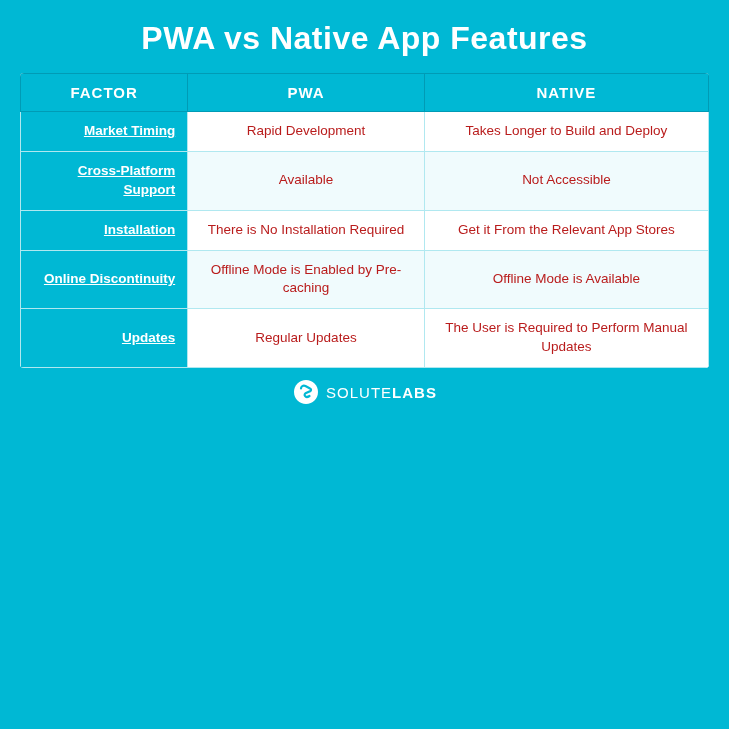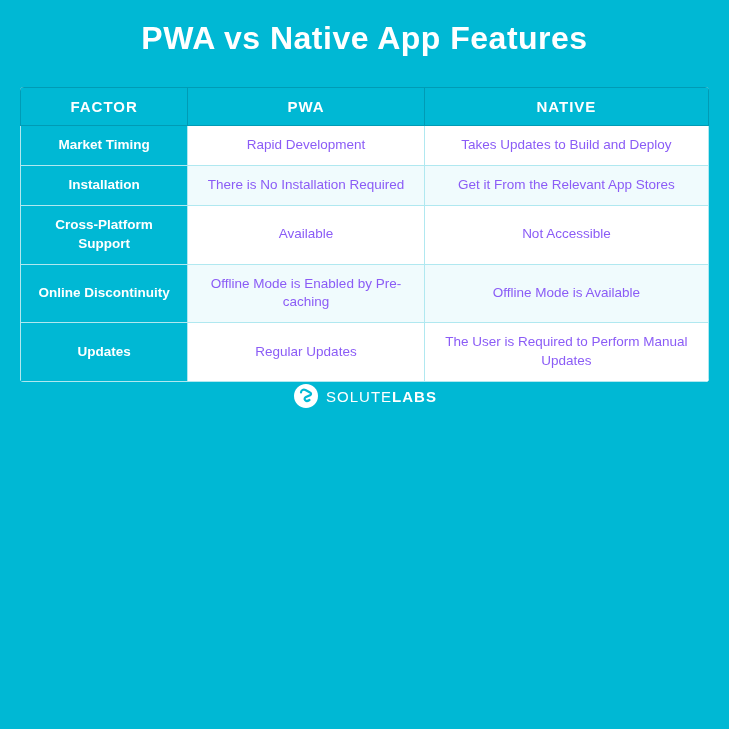--- a/index.html
+++ b/index.html
@@ -11,21 +11,21 @@
       display: flex;
       flex-direction: column;
       align-items: center;
       padding: 20px 20px 16px 20px;
     }
     h1 {
       color: #fff;
       font-size: 32px;
       font-weight: 700;
       text-align: center;
-      margin-bottom: 30px;
+      margin-bottom: 16px;
       letter-spacing: 0.5px;
     }
     table {
       width: 100%;
       border-collapse: collapse;
       background: white;
       border-radius: 4px;
       overflow: hidden;
     }
     thead tr th {
@@ -38,41 +38,42 @@
       border: 1.5px solid #009bb5;
       letter-spacing: 1px;
       text-transform: uppercase;
     }
     tbody tr td {
       border: 1.5px solid #b0e8f0;
       padding: 10px 12px;
       font-size: 13.5px;
       text-align: center;
       vertical-align: middle;
-      color: #8b5cf6;
+      color: #b91c1c;
       line-height: 1.4;
     }
     tbody tr td:first-child {
       background-color: #00b8d4;
       color: #fff;
       font-weight: 700;
       font-size: 13.5px;
-      text-align: center;
+      text-align: right;
+      text-decoration: underline;
     }
     tbody tr:nth-child(even) td:not(:first-child) {
       background-color: #f0fbfd;
     }
     tbody tr:nth-child(odd) td:not(:first-child) {
       background-color: #ffffff;
     }
     .footer {
       display: flex;
       align-items: center;
       justify-content: center;
-      margin-top: 0;
+      margin-top: 10px;
       gap: 8px;
     }
     .footer-logo {
       display: flex;
       align-items: center;
       gap: 6px;
     }
     .logo-icon {
       width: 28px;
       height: 28px;
@@ -97,31 +98,31 @@
     <tr>
       <th>FACTOR</th>
       <th>PWA</th>
       <th>NATIVE</th>
     </tr>
   </thead>
   <tbody id="table-body">
   <tr>
         <td>Market Timing</td>
         <td>Rapid Development</td>
-        <td>Takes Updates to Build and Deploy</td>
+        <td>Takes Longer to Build and Deploy</td>
+      </tr>
+      <tr>
+        <td>Cross-Platform Support</td>
+        <td>Available</td>
+        <td>Not Accessible</td>
       </tr>
       <tr>
         <td>Installation</td>
         <td>There is No Installation Required</td>
         <td>Get it From the Relevant App Stores</td>
-      </tr>
-      <tr>
-        <td>Cross-Platform Support</td>
-        <td>Available</td>
-        <td>Not Accessible</td>
       </tr>
       <tr>
         <td>Online Discontinuity</td>
         <td>Offline Mode is Enabled by Pre-caching</td>
         <td>Offline Mode is Available</td>
       </tr>
       <tr>
         <td>Updates</td>
         <td>Regular Updates</td>
         <td>The User is Required to Perform Manual Updates</td>

